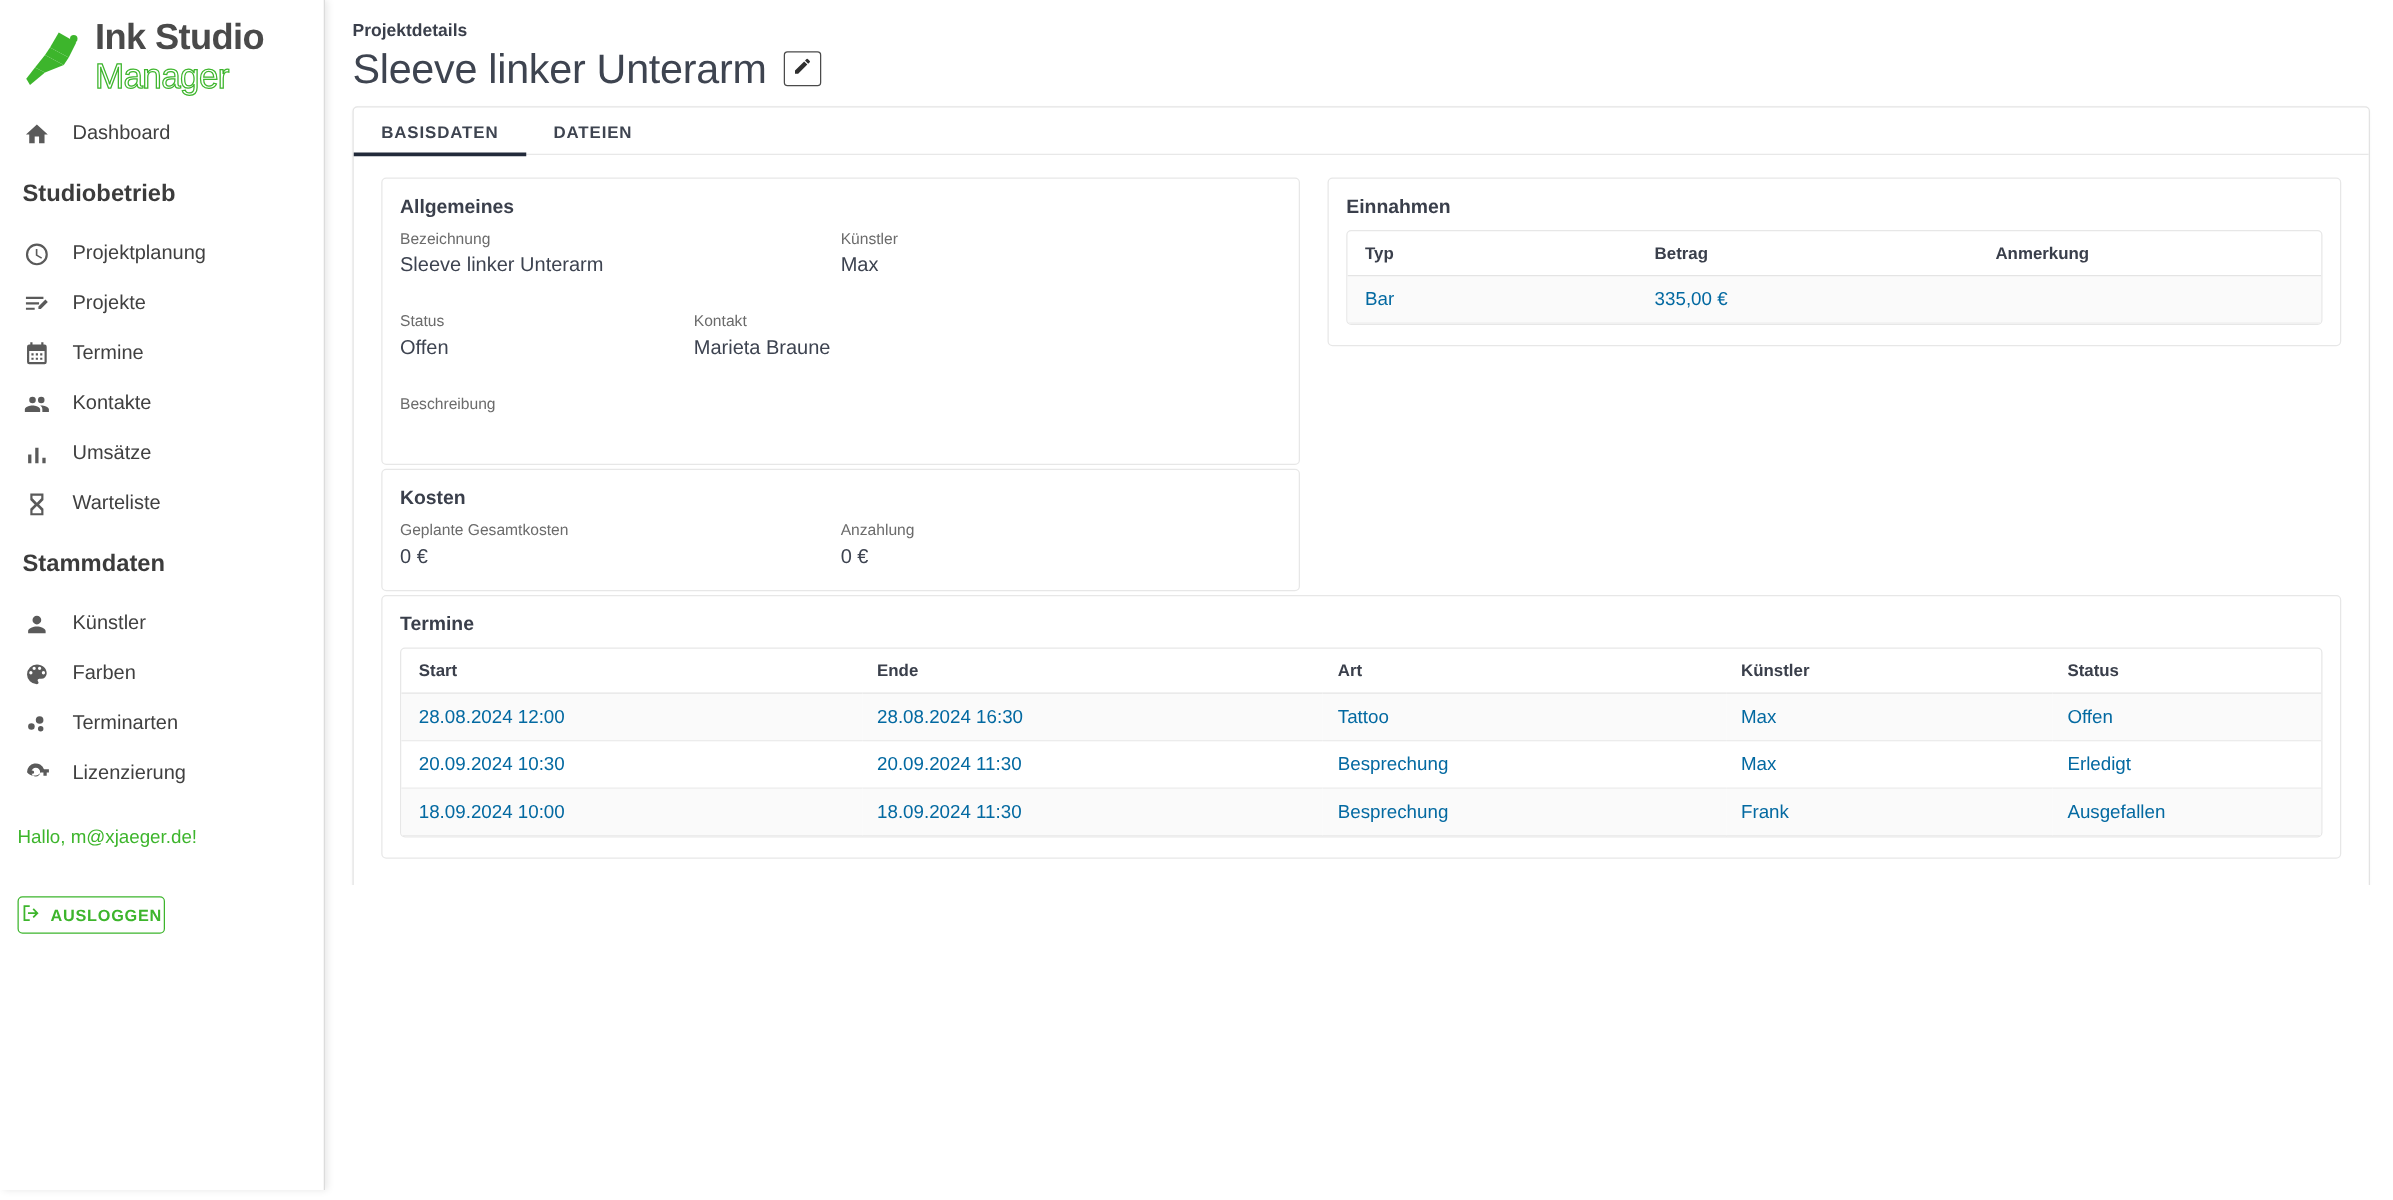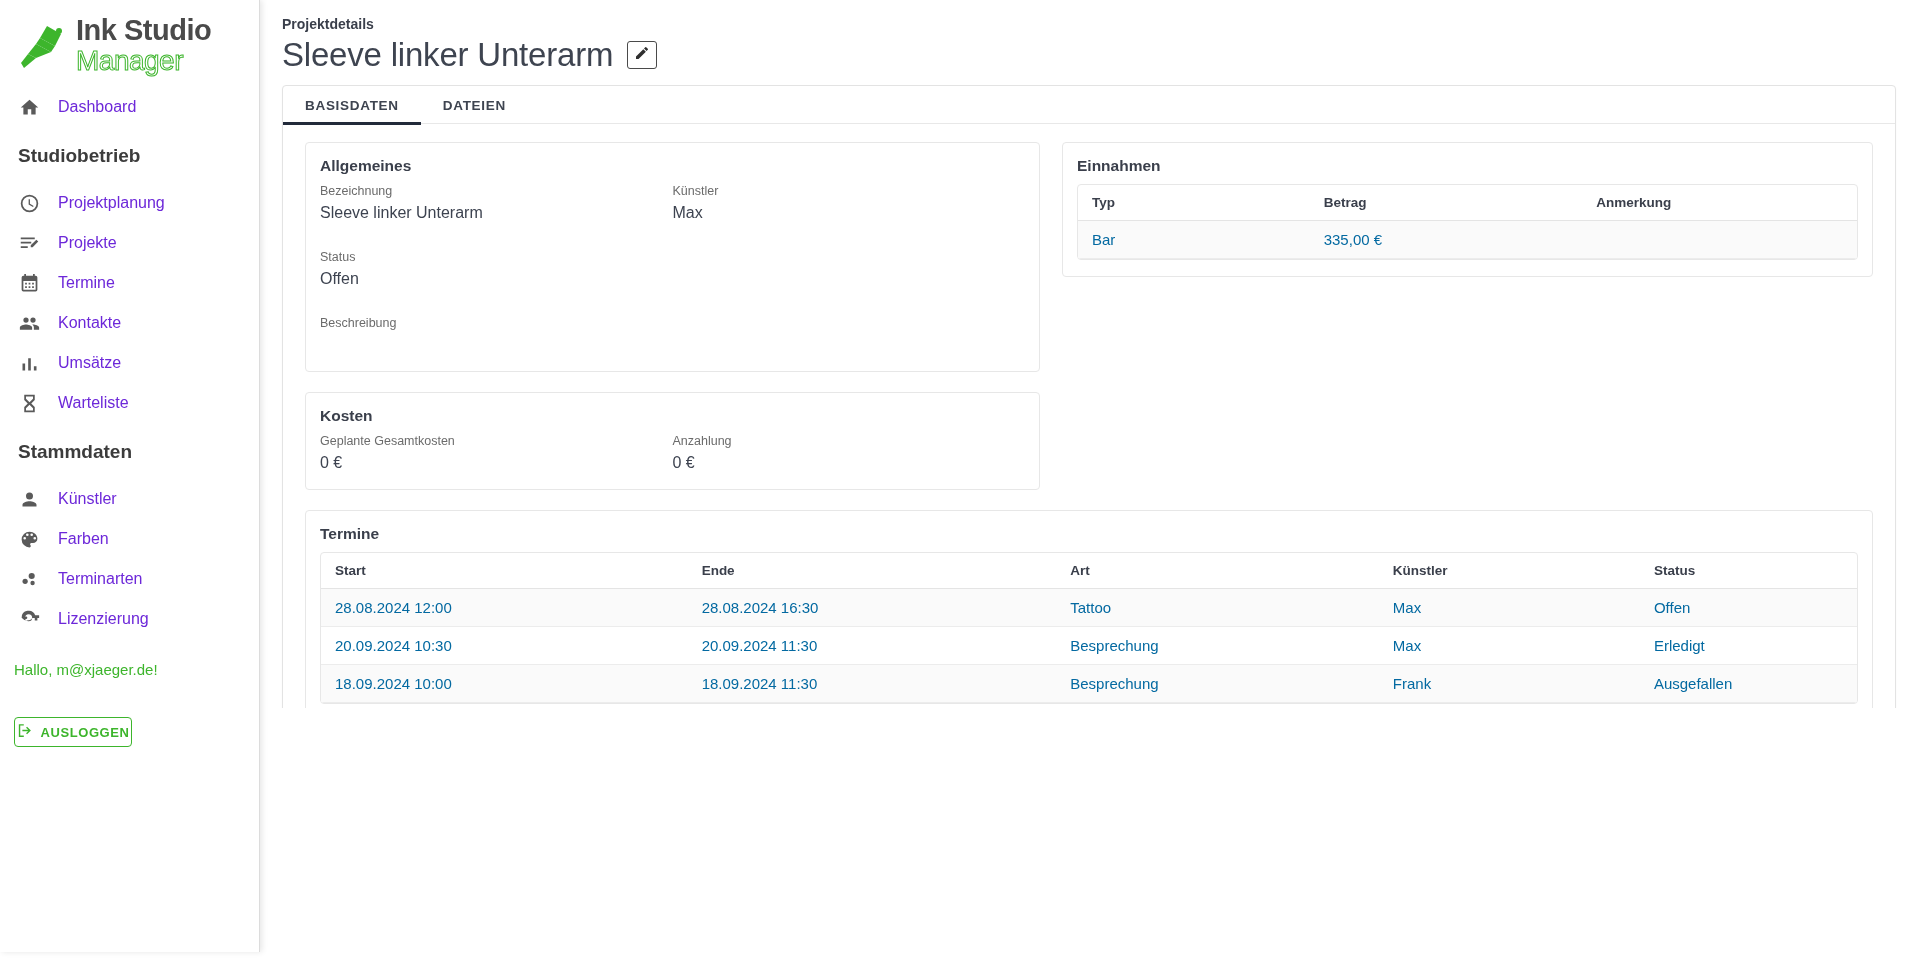--- a/index.html
+++ b/index.html
@@ -39,21 +39,21 @@
     margin-top: 2px;
     -webkit-text-stroke: 1px #3db52c;
     color: transparent;
   }
   .nav-item {
     display: flex; align-items: center;
     height: 40px;
     padding-left: 18px;
     gap: 18px;
     cursor: pointer;
-    color: #6d28d9;
+    color: #404040;
     font-size: 16px;
   }
   .nav-icon { width: 22px; height: 22px; flex: 0 0 22px; display:flex; align-items:center; justify-content:center; }
   .nav-icon svg { width: 21px; height: 21px; fill: #5a5a5a; }
   .section-title {
     font-size: 19px; font-weight: bold; color: #3c3c3c;
     padding: 18px 0 16px 18px;
   }
   .hello {
     color: #3db52c; font-size: 15px;
@@ -134,21 +134,21 @@
 
   .content { padding: 18px 22px 0 22px; display: flex; gap: 22px; }
   .col-left { flex: 0 0 735px; }
   .col-right { flex: 1; }
 
   .card {
     border: 1px solid #e7e7e7;
     border-radius: 4px;
     background: #ffffff;
     padding: 14px 14px 16px 14px;
-    margin-bottom: 20px;
+    margin-bottom: 3px;
   }
   .card-title {
     font-size: 15.5px; font-weight: bold; color: #3a3f4b;
     margin-bottom: 9px;
   }
   .field-grid { display: flex; }
   .field { flex: 1; }
   .field-label { font-size: 12.5px; color: #6b6b6b; margin-bottom: 6px; }
   .field-value { font-size: 16px; color: #3d4350; min-height: 19px; }
   .field-row-gap { height: 27px; }
@@ -352,20 +352,24 @@
               <div class="field">
                 <div class="field-label">Künstler</div>
                 <div class="field-value">Max</div>
               </div>
             </div>
             <div class="field-row-gap"></div>
             <div class="field-grid">
               <div class="field">
                 <div class="field-label">Status</div>
                 <div class="field-value">Offen</div>
+              </div>
+              <div class="field">
+                <div class="field-label">Kontakt</div>
+                <div class="field-value">Marieta Braune</div>
               </div>
               <div class="field"></div>
             </div>
             <div class="field-row-gap"></div>
             <div class="field">
               <div class="field-label">Beschreibung</div>
               <div class="field-value"></div>
             </div>
           </div>
 

